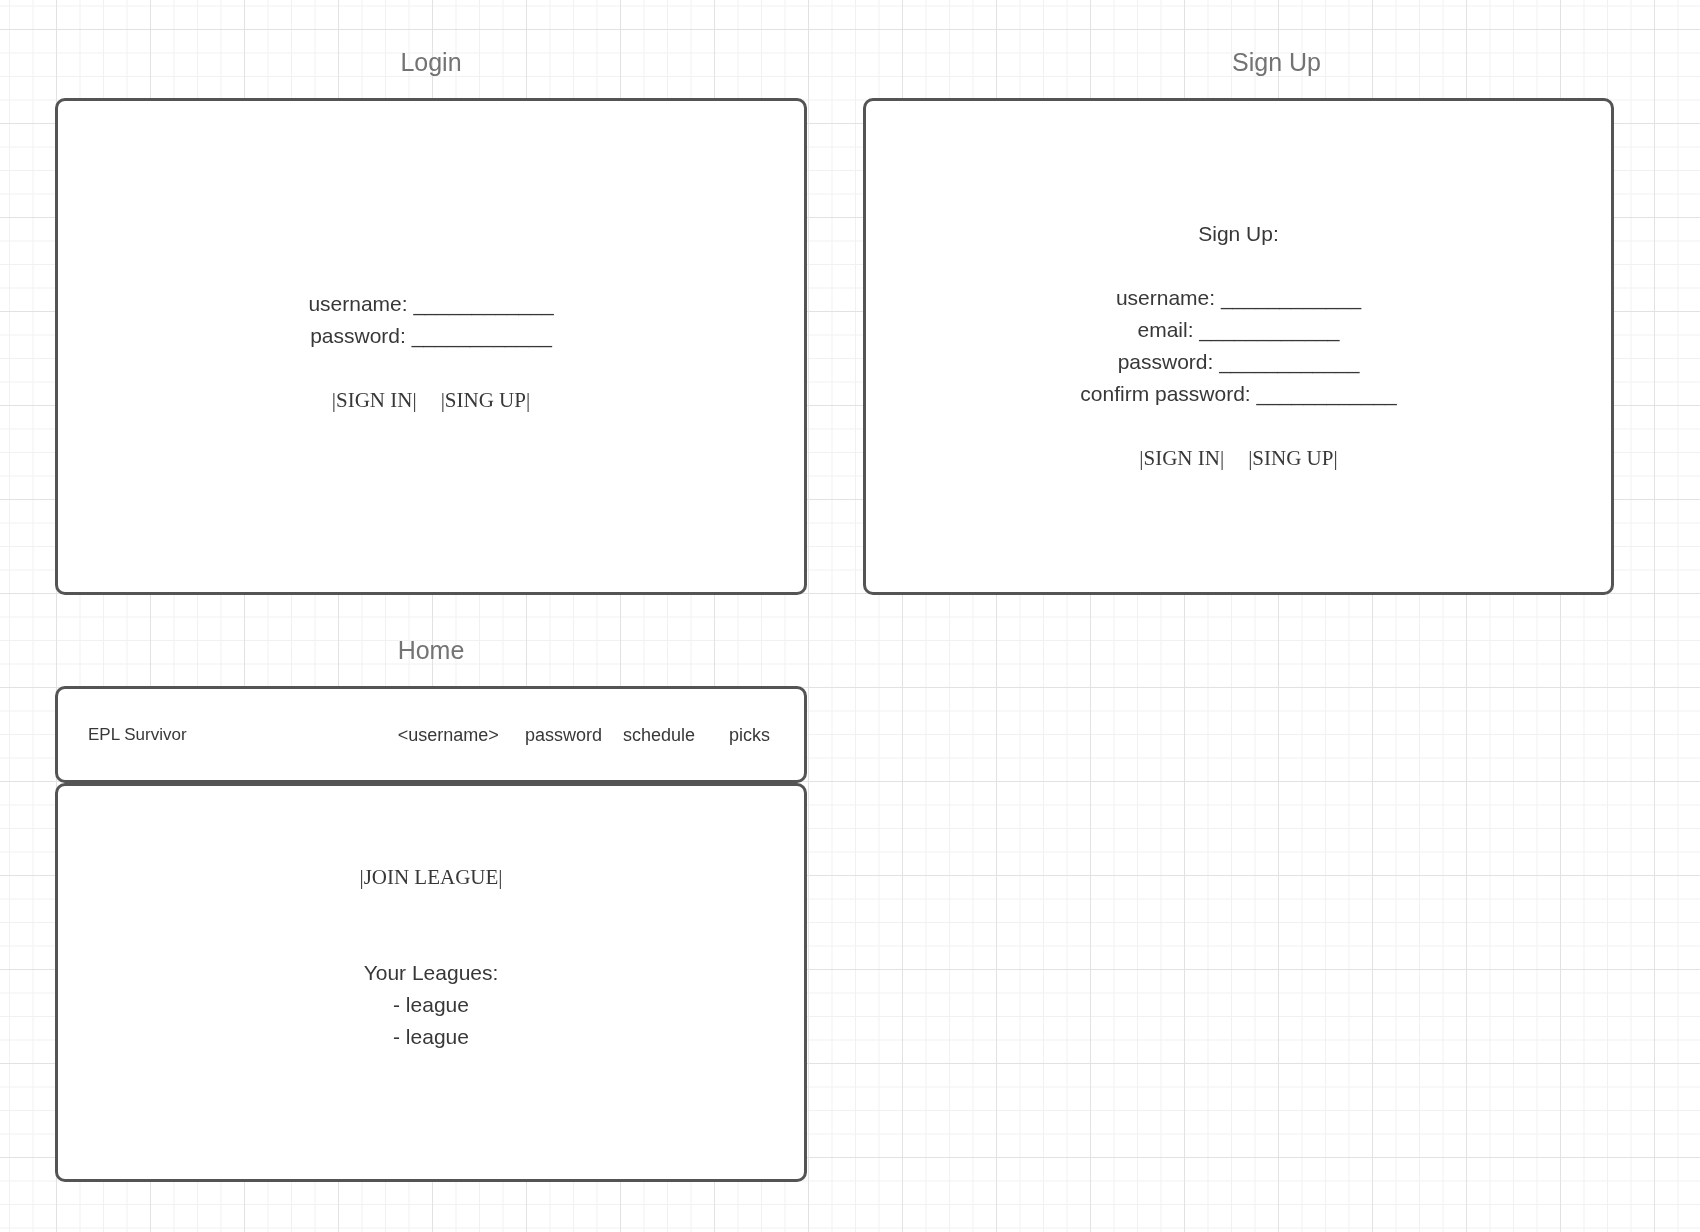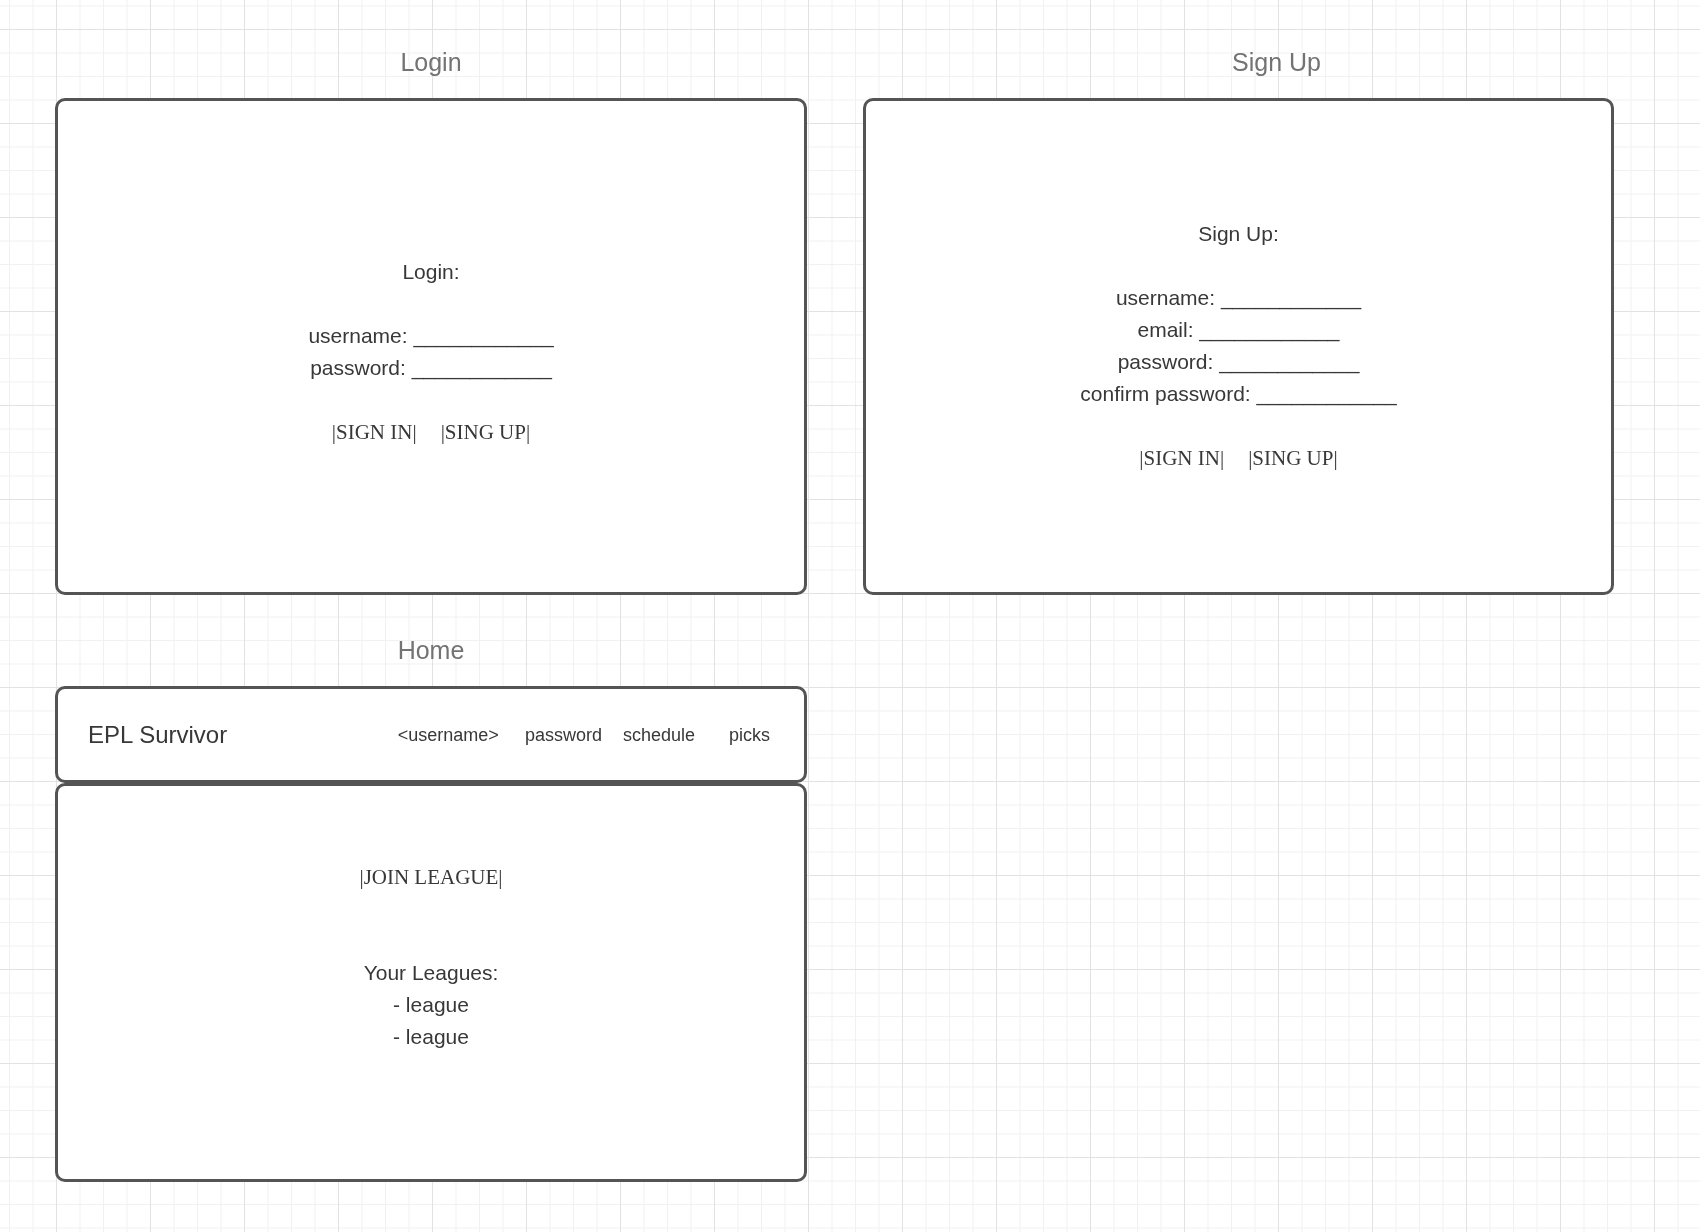--- a/index.html
+++ b/index.html
@@ -70,21 +70,21 @@
     position: absolute;
     left: 0; right: 0; top: 0; bottom: 0;
     display: flex;
     align-items: center;
   }
   .brand {
     position: absolute;
     left: 30px;
     top: 50%;
     transform: translateY(-50%);
-    font-size: 24px;
+    font-size: 17px;
     white-space: nowrap;
   }
   .nav {
     position: absolute;
     right: 34px;
     top: 50%;
     transform: translateY(-50%);
     display: flex;
     align-items: center;
     gap: 26px;
@@ -94,21 +94,20 @@
   .nav .nav-item.last { margin-left: 8px; }
   .nav .nav-item.gap-sm { margin-left: -5px; }
 </style>
 </head>
 <body>
 
 <div class="frame-title" style="left:55px; top:45px; width:752px;">Login</div>
 
 <div class="frame" style="left:55px; top:98px; width:752px; height:497px;">
   <div class="frame-body" style="top:155px;">
-    <div class="line">Login:</div>
     <div class="spacer"></div>
     <div class="line">username: ____________</div>
     <div class="line">password: ____________</div>
     <div class="spacer"></div>
     <div class="btn-row">
       <span class="wf-button">|SIGN IN|</span>
       <span class="wf-button">|SING UP|</span>
     </div>
   </div>
 </div>

